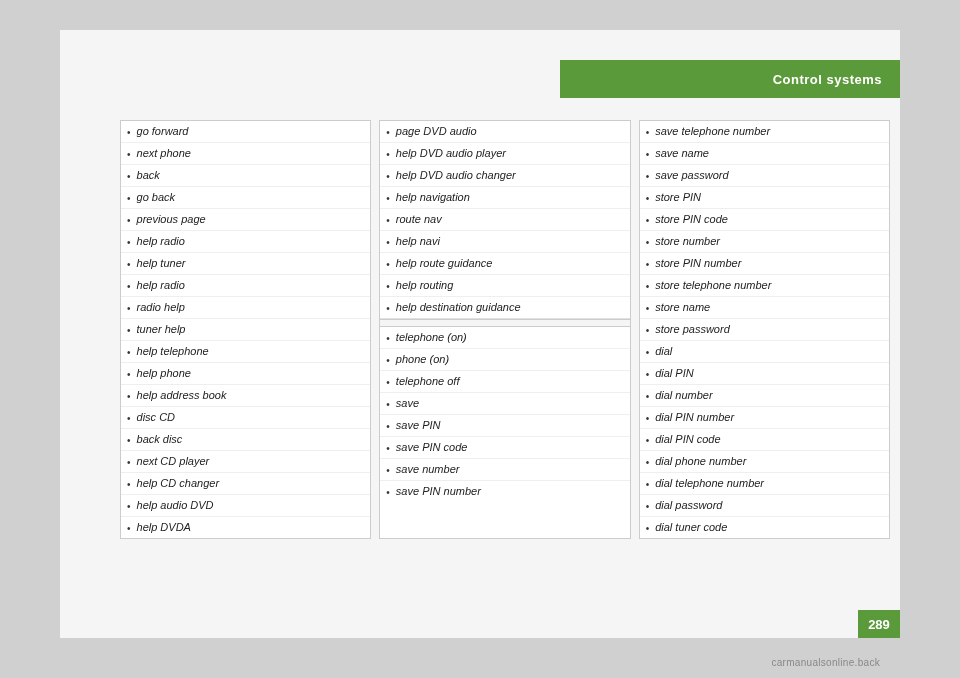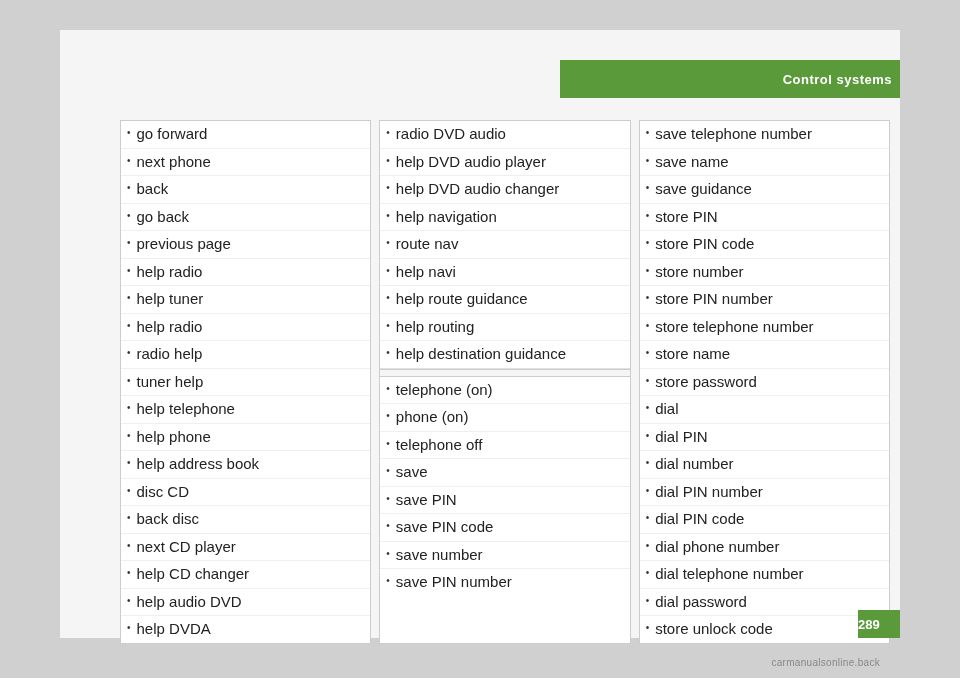--- a/index.html
+++ b/index.html
@@ -28,21 +28,21 @@
     .header-bar {
       position: absolute;
       top: 60px;
       right: 60px;
       width: 340px;
       height: 38px;
       background: #5a9a3a;
       display: flex;
       align-items: center;
       justify-content: flex-end;
-      padding-right: 8px;
+      padding-right: 18px;
     }
     .header-title {
       color: white;
       font-size: 13px;
       font-weight: bold;
       letter-spacing: 0.5px;
     }
     .columns-container {
       position: absolute;
       top: 120px;
@@ -74,37 +74,39 @@
     }
     .bullet {
       color: #333;
       margin-right: 6px;
       font-size: 10px;
       flex-shrink: 0;
       margin-top: 2px;
     }
     .item-text {
       color: #222;
-      font-size: 15px;
+      font-size: 11px;
+      font-style: italic;
     }
     .spacer-row {
       height: 8px;
       background: #f5f5f5;
       border-top: 1px solid #ccc;
       border-bottom: 1px solid #ccc;
     }
     .page-number-box {
       position: absolute;
       bottom: 40px;
       right: 60px;
       width: 42px;
       height: 28px;
       background: #5a9a3a;
       display: flex;
       align-items: center;
+      justify-content: center;
       color: white;
       font-size: 13px;
       font-weight: bold;
     }
     .watermark {
       position: absolute;
       bottom: 10px;
       right: 80px;
       color: #888;
       font-size: 10px;
@@ -199,21 +201,21 @@
         <div class="list-item">
           <span class="bullet">•</span>
           <span class="item-text">help DVDA</span>
         </div>
       </div>
     </div>
     <div class="column">
       <div class="column-section">
         <div class="list-item">
           <span class="bullet">•</span>
-          <span class="item-text">radio DVD audio</span>
+          <span class="item-text">page DVD audio</span>
         </div>
         <div class="list-item">
           <span class="bullet">•</span>
           <span class="item-text">help DVD audio player</span>
         </div>
         <div class="list-item">
           <span class="bullet">•</span>
           <span class="item-text">help DVD audio changer</span>
         </div>
         <div class="list-item">
@@ -282,21 +284,21 @@
         <div class="list-item">
           <span class="bullet">•</span>
           <span class="item-text">save telephone number</span>
         </div>
         <div class="list-item">
           <span class="bullet">•</span>
           <span class="item-text">save name</span>
         </div>
         <div class="list-item">
           <span class="bullet">•</span>
-          <span class="item-text">save guidance</span>
+          <span class="item-text">save password</span>
         </div>
         <div class="list-item">
           <span class="bullet">•</span>
           <span class="item-text">store PIN</span>
         </div>
         <div class="list-item">
           <span class="bullet">•</span>
           <span class="item-text">store PIN code</span>
         </div>
         <div class="list-item">
@@ -346,21 +348,21 @@
         <div class="list-item">
           <span class="bullet">•</span>
           <span class="item-text">dial telephone number</span>
         </div>
         <div class="list-item">
           <span class="bullet">•</span>
           <span class="item-text">dial password</span>
         </div>
         <div class="list-item">
           <span class="bullet">•</span>
-          <span class="item-text">store unlock code</span>
+          <span class="item-text">dial tuner code</span>
         </div>
       </div>
     </div>
   </div>
 
 <div class="page-number-box">
   <span>289</span>
 </div>
 
 <div class="watermark">carmanualsonline.back</div>

